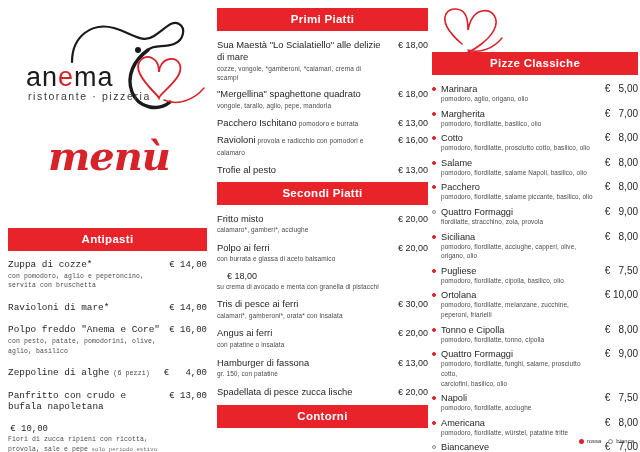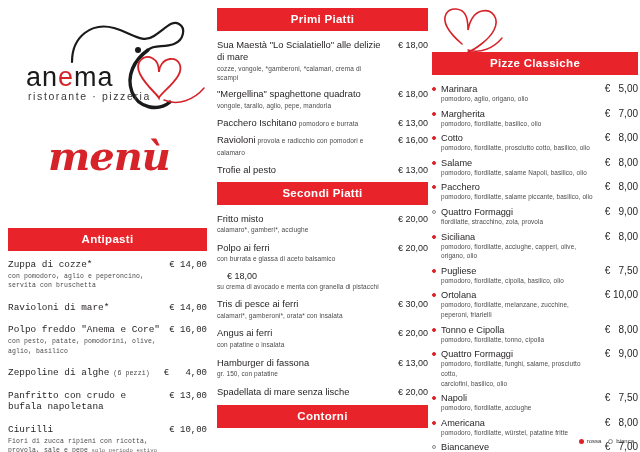--- a/index.html
+++ b/index.html
@@ -152,21 +152,20 @@
           </div>
         </div>
         <div class="dish">
           <div class="dish-line">
             <div class="dish-name">Panfritto con crudo e bufala napoletana</div>
             <div class="dish-price">€ 13,00</div>
           </div>
         </div>
         <div class="dish">
           <div class="dish-line">
-            <div class="dish-name">Ciurilli</div>
             <div class="dish-price">€ 10,00</div>
           </div>
           <div class="dish-desc">Fiori di zucca ripieni con ricotta, provola, sale e pepe<span class="tiny"> solo periodo estivo</span></div>
         </div>
       </div>
   </div>
 
   <div class="col col-mid">
     <div class="sec-head mid">Primi Piatti</div>
     <div class="primi-list">
@@ -242,21 +241,21 @@
         </div>
         <div class="dish">
           <div class="dish-line">
             <div class="dish-name">Hamburger di fassona</div>
             <div class="dish-price">€ 13,00</div>
           </div>
           <div class="dish-desc">gr. 150, con patatine</div>
         </div>
         <div class="dish">
           <div class="dish-line">
-            <div class="dish-name">Spadellata di mare senza lische</div>
+            <div class="dish-name">Spadellata di pesce zucca lische</div>
             <div class="dish-price">€ 20,00</div>
           </div>
         </div>
       </div>
 
     <div class="sec-head">Contorni</div>
 
   </div>
 
   <div class="col col-right">

